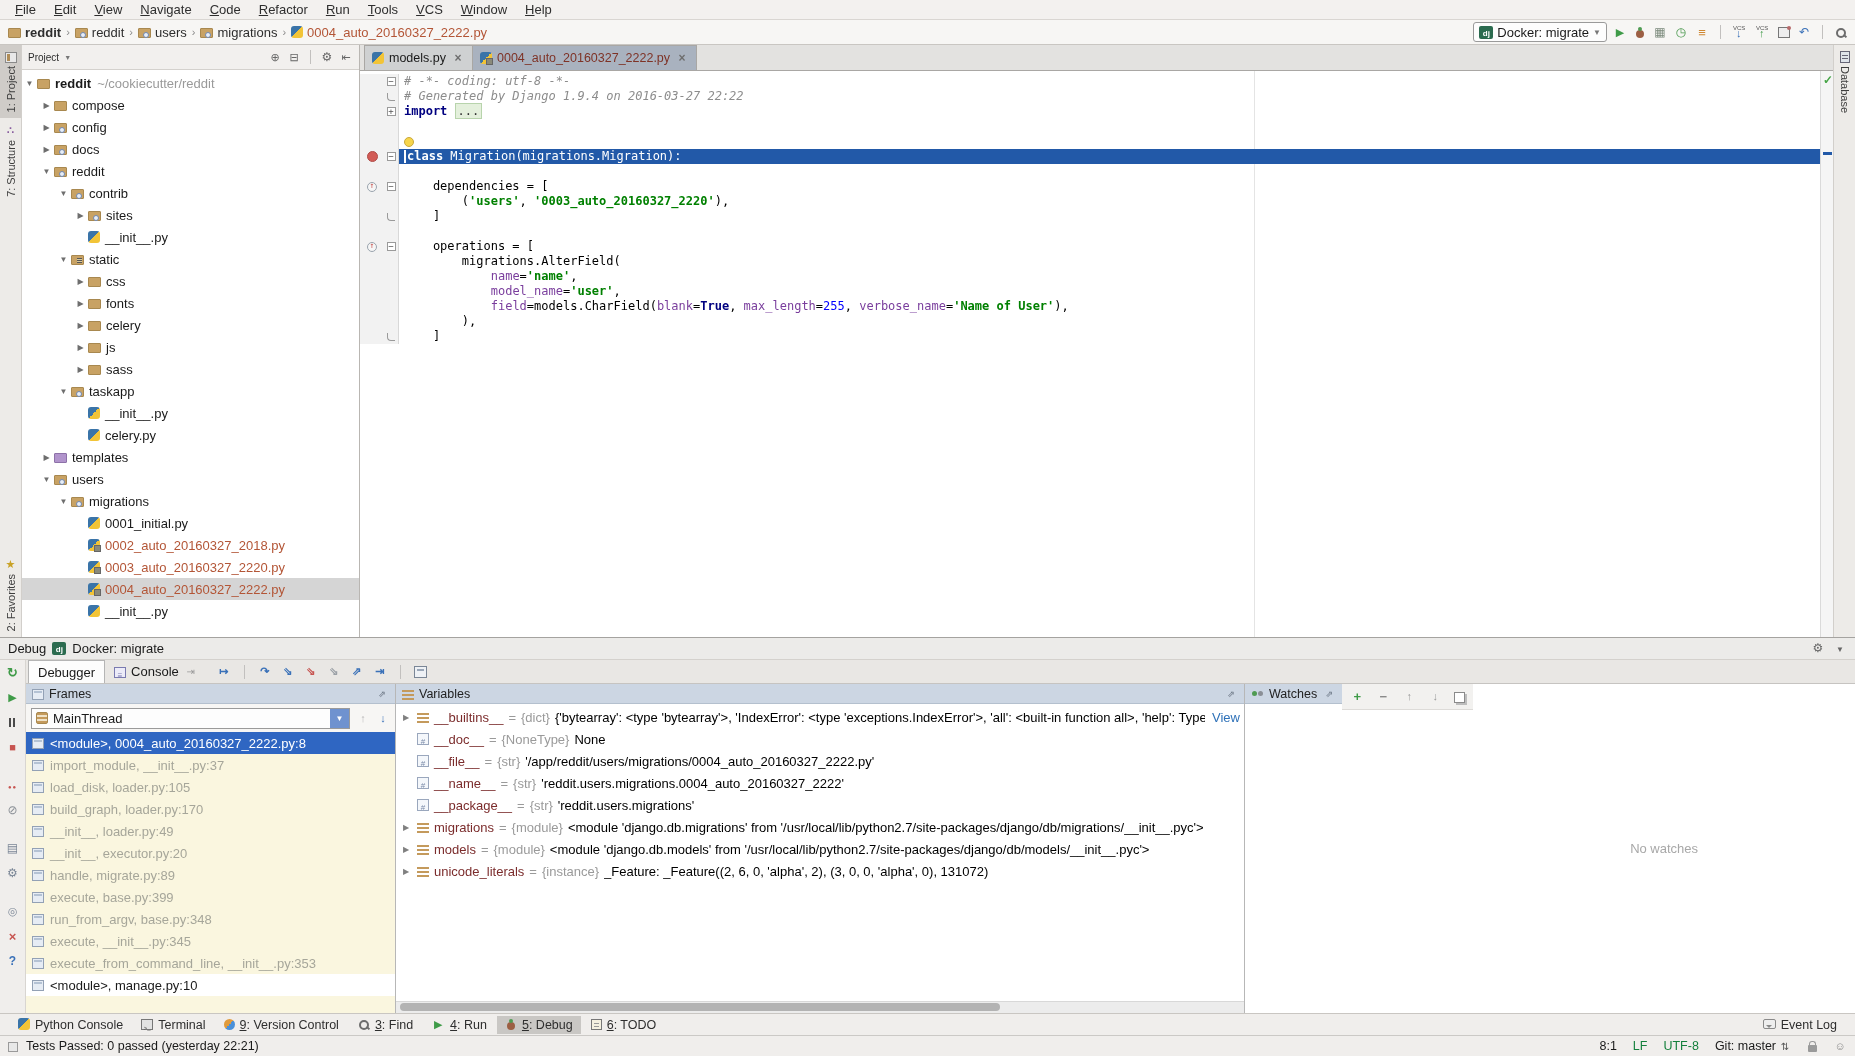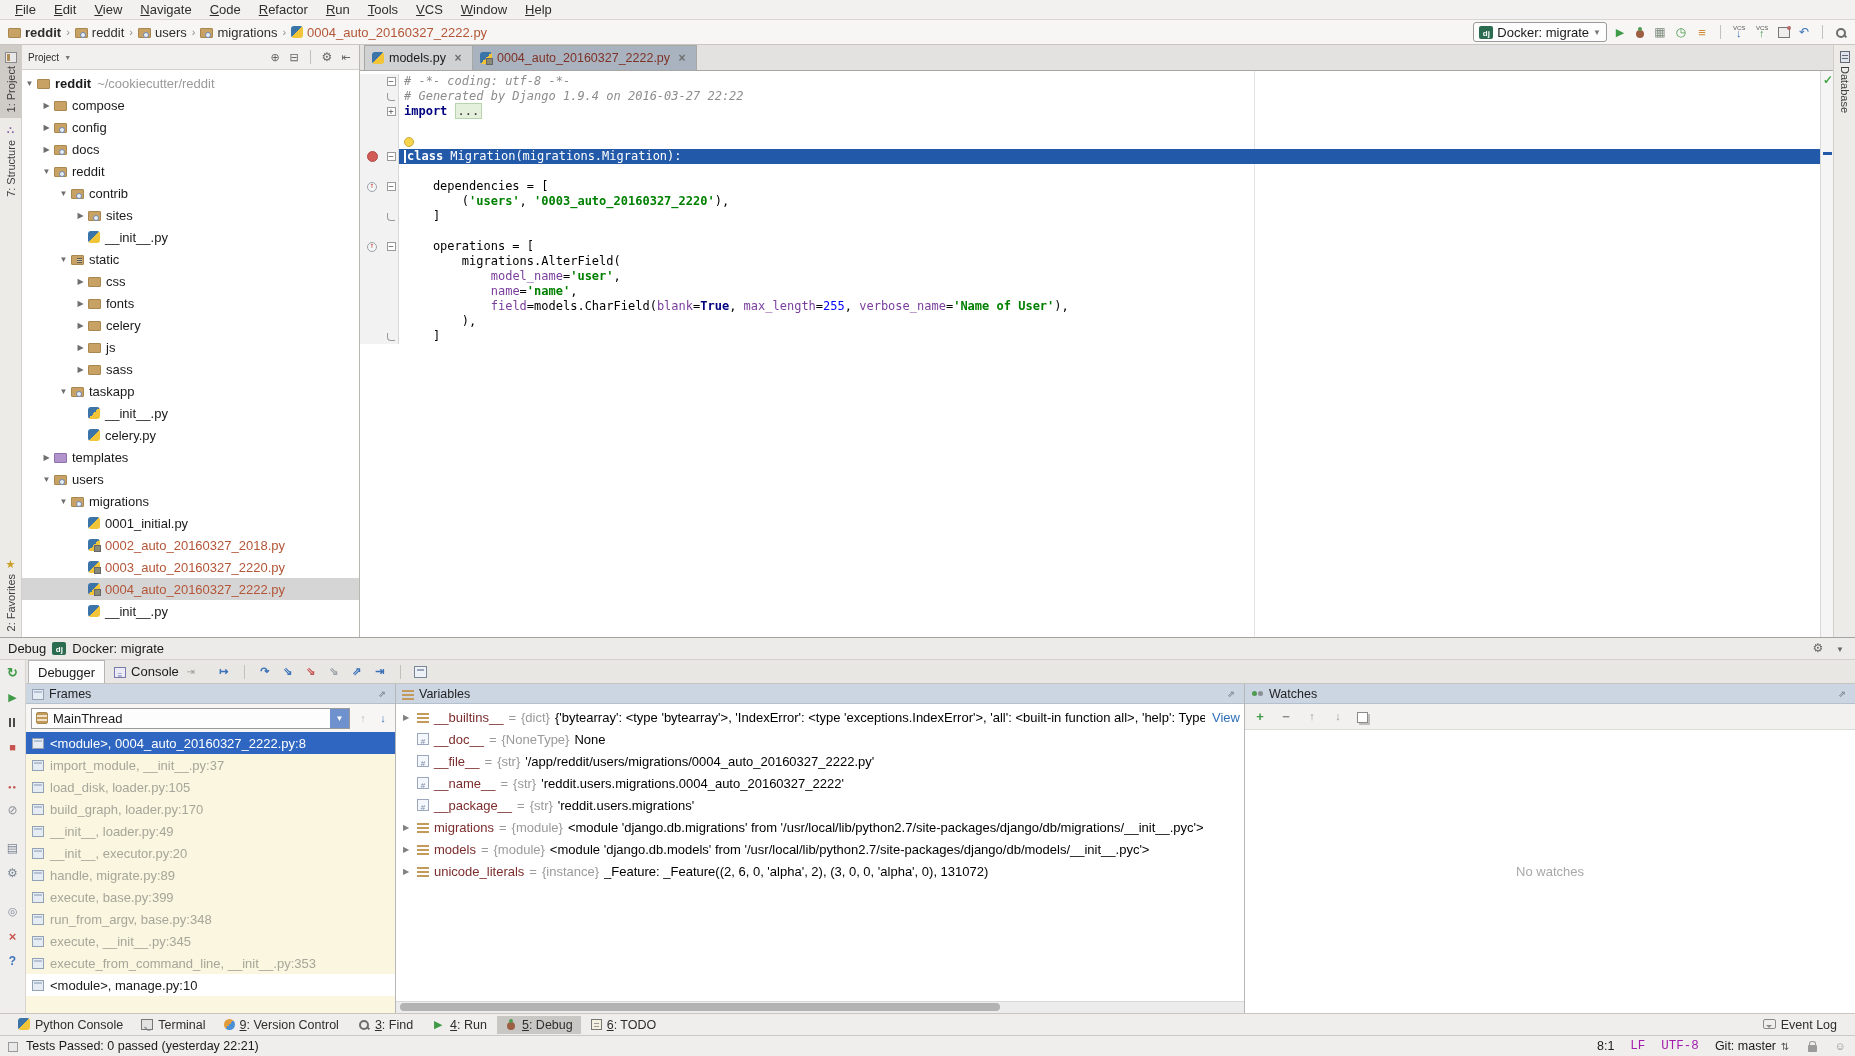--- a/index.html
+++ b/index.html
@@ -270,36 +270,36 @@
       white-space:nowrap;overflow:hidden;}
   .v-arrow{width:12px;text-align:center;color:#808080;font-size:8px;flex:none;}
   .v-name{color:#7b2c2c;}
   .v-eq,.v-type{color:#9a9a9a;}
   .v-val{color:#000;overflow:hidden;flex-shrink:1;min-width:0;}
   .v-link{color:#2e71b8;margin-left:2px;flex:none;}
   .hscroll{position:absolute;left:0;right:0;bottom:0;height:12px;background:#ececec;
       border-top:1px solid #d8d8d8;}
   .hthumb{position:absolute;left:4px;bottom:2px;width:600px;height:8px;background:#b3b3b3;border-radius:4px;}
 
-  .watches{width:610px;flex:none;background:#fff;display:flex;flex-direction:column;overflow:hidden;}
+  .watches{width:610px;flex:none;background:#fff;display:flex;overflow:hidden;}
   .watch-toolbar{height:26px;background:#f2f1ef;border-bottom:1px solid #dddbd8;display:flex;
       align-items:center;gap:12px;padding:0 8px;flex:none;}
   .watch-empty{flex:1;display:flex;align-items:center;justify-content:center;color:#a8a8a8;font-size:13px;}
 
   
   .twbar{height:22px;background:#f0eeec;border-top:1px solid #c9c6c2;display:flex;align-items:center;
       padding:0 10px;gap:2px;font-size:12.5px;flex:none;}
   .twbtn{display:flex;gap:5px;padding:2px 8px;color:#2e2e2e;}
   .twbtn.active{background:#c9c7c4;}
   .twbtn u{text-decoration:underline;}
   .tw-right{margin-left:auto;display:flex;align-items:center;gap:5px;}
   .statusbar{height:21px;background:#f0eeec;border-top:1px solid #cbc9c6;display:flex;align-items:center;
       padding:0 8px;gap:8px;font-size:12.5px;flex:none;}
   .sb-right{margin-left:auto;display:flex;align-items:center;gap:16px;}
-  .sb-muted{color:#a21caf;font-family:Liberation Mono, monospace;}
+  .sb-muted{color:#15803d;}
   .sb-git{display:flex;align-items:center;gap:2px;}
 </style>
 </head>
 <body>
 
 <div class="app">
 
   <div class="menubar" id="menubar">
       <span class="menu-item">File</span>
       <span class="menu-item">Edit</span>
@@ -621,26 +621,26 @@
               <div class="ct"><span class="tk-pln">    operations = [</span></div>
             </div>
             <div class="cl">
               <div class="cg1"></div>
               <div class="cg2"></div>
               <div class="ct"><span class="tk-pln">        migrations.AlterField(</span></div>
             </div>
             <div class="cl">
               <div class="cg1"></div>
               <div class="cg2"></div>
+              <div class="ct"><span class="tk-pln">            </span><span class="tk-kwarg">name</span><span class="tk-pln">=</span><span class="tk-str">'name'</span><span class="tk-pln">,</span></div>
+            </div>
+            <div class="cl">
+              <div class="cg1"></div>
+              <div class="cg2"></div>
               <div class="ct"><span class="tk-pln">            </span><span class="tk-kwarg">model_name</span><span class="tk-pln">=</span><span class="tk-str">'user'</span><span class="tk-pln">,</span></div>
-            </div>
-            <div class="cl">
-              <div class="cg1"></div>
-              <div class="cg2"></div>
-              <div class="ct"><span class="tk-pln">            </span><span class="tk-kwarg">name</span><span class="tk-pln">=</span><span class="tk-str">'name'</span><span class="tk-pln">,</span></div>
             </div>
             <div class="cl">
               <div class="cg1"></div>
               <div class="cg2"></div>
               <div class="ct"><span class="tk-pln">            </span><span class="tk-kwarg">field</span><span class="tk-pln">=models.CharField(</span><span class="tk-kwarg">blank</span><span class="tk-pln">=</span><span class="tk-kw">True</span><span class="tk-pln">, </span><span class="tk-kwarg">max_length</span><span class="tk-pln">=</span><span class="tk-num">255</span><span class="tk-pln">, </span><span class="tk-kwarg">verbose_name</span><span class="tk-pln">=</span><span class="tk-str">'Name of User'</span><span class="tk-pln">),</span></div>
             </div>
             <div class="cl">
               <div class="cg1"></div>
               <div class="cg2"></div>
               <div class="ct"><span class="tk-pln">        ),</span></div>

